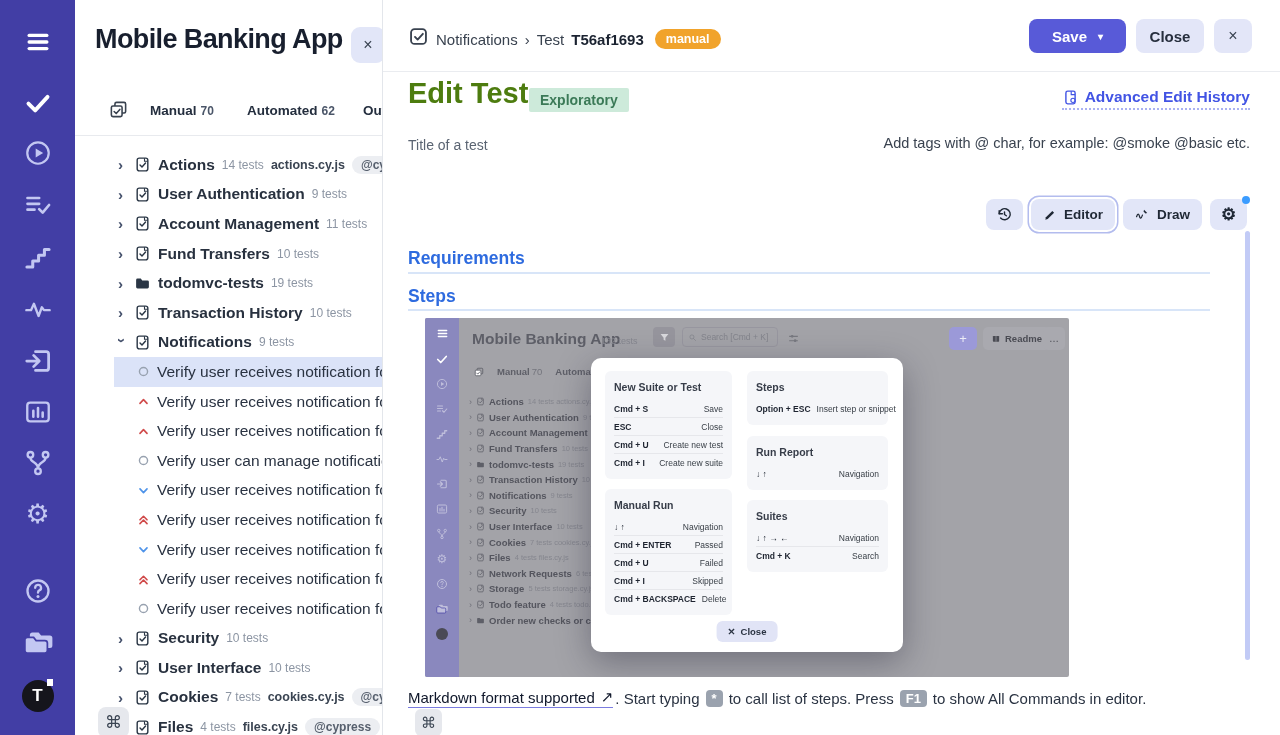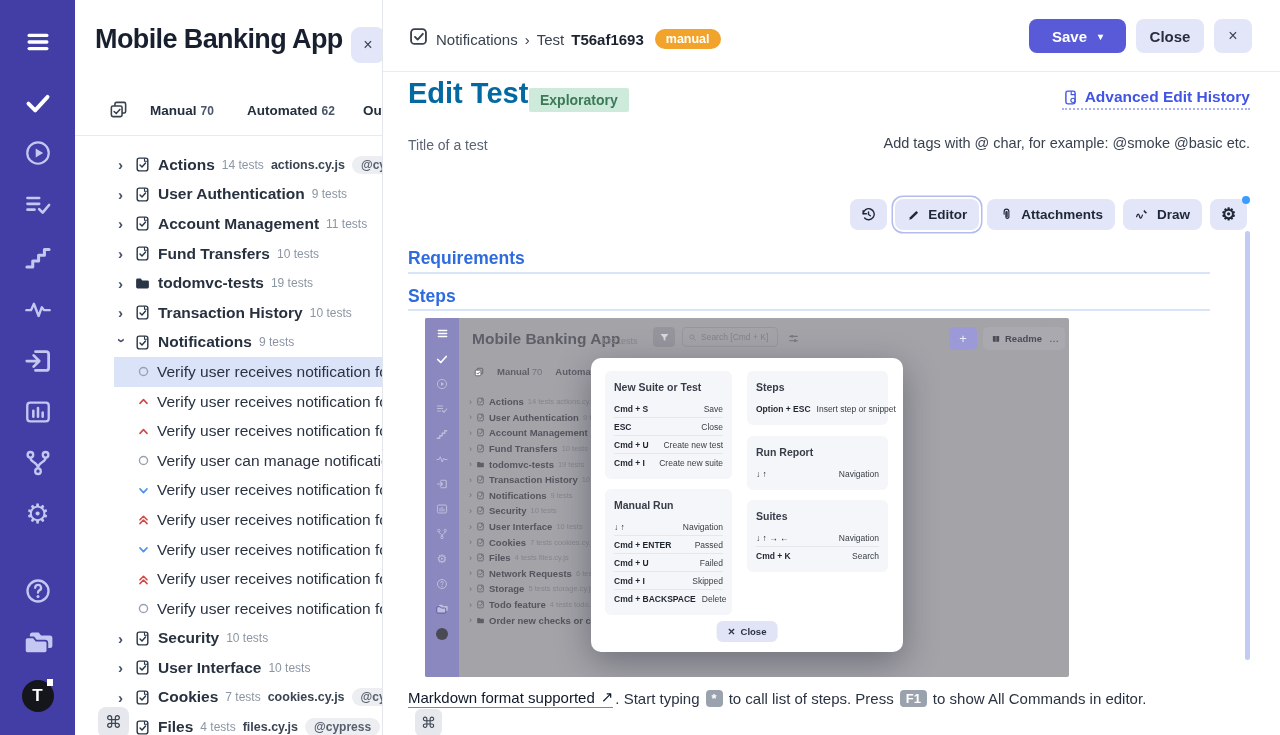--- a/index.html
+++ b/index.html
@@ -45,21 +45,21 @@
   .topbar { position:absolute; left:0; right:0; top:0; height:72px; border-bottom:1px solid #EAECF0; }
   .bc-icon { position:absolute; left:25px; top:26px; color:#39424F; }
   .bc { position:absolute; left:53px; top:29px; font-size:15px; color:#39424F; display:flex; align-items:center; gap:7px; white-space:nowrap; }
   .bc b { color:#1A2230; }
   .badge-manual { background:#F1A32B; color:#fff; font-size:12.5px; font-weight:700; padding:3px 11px; border-radius:12px; margin-left:4px; }
   .btn { border:none; cursor:pointer; font-family:inherit; display:flex; align-items:center; justify-content:center; border-radius:8px; font-weight:700; }
   .btn-save { position:absolute; right:154px; top:19px; width:97px; height:34px; background:#585AD8; color:#fff; font-size:15px; gap:11px; }
   .btn-save .car { font-size:10px; }
   .btn-close { position:absolute; right:76px; top:19px; width:68px; height:34px; background:#E3E6F8; color:#272F3E; font-size:15px; }
   .btn-x { position:absolute; right:28px; top:19px; width:38px; height:34px; background:#E3E6F8; color:#3A4452; font-size:16px; font-weight:400; }
-  .h1 { position:absolute; left:25px; top:77px; font-size:29px; font-weight:800; color:#0369a1; }
+  .h1 { position:absolute; left:25px; top:77px; font-size:29px; font-weight:800; color:#4d7c0f; }
   .badge-expl { position:absolute; left:146px; top:88px; background:#CDEADA; color:#3B7A57; font-size:14px; font-weight:700; padding:4px 11px; border-radius:2px; }
   .adv { position:absolute; right:30px; top:88px; color:#4254E4; font-size:15.5px; font-weight:600; display:flex; align-items:center; gap:6px; border-bottom:2px dotted #A9B1F2; padding-bottom:2px; cursor:pointer; }
   .flabel { position:absolute; left:25px; top:137px; font-size:14px; color:#5A6472; }
   .fhint { position:absolute; right:30px; top:135px; font-size:14.5px; color:#39424F; }
   .title-input { position:absolute; left:25px; top:154px; width:840px; height:36px; border:1px solid #C8CEDA; border-radius:6px; padding:0 16px; font-family:inherit; font-size:15px; font-weight:600; color:#232C3A; }
   .toolbar { position:absolute; top:199px; right:33px; display:flex; gap:8px; align-items:flex-start;border-radius:7px; }
   .tb { height:31px; background:#E2E6F8; border-radius:8px; display:inline-flex; align-items:center; gap:7px; padding:0 12px; font-size:13.5px; font-weight:700; color:#1F2835; cursor:pointer; position:relative; }
   .tb.iconly { width:37px; padding:0; justify-content:center; }
   .tb.active { box-shadow:0 0 0 2px #fff, 0 0 0 3.5px #B3BCEE; }
   .tb .gear-g { font-size:17px; line-height:1; }
@@ -496,26 +496,20 @@
         </svg>
       </span>
     <span class="tb active">
       <svg width="14" height="14">
           <use href="#i-pencil"></use>
         </svg>
       <span>Editor</span>
     </span>
     <span class="tb">
       <svg width="15" height="15">
-          <use href="#i-clip"></use>
-        </svg>
-      <span>Attachments</span>
-    </span>
-    <span class="tb">
-      <svg width="15" height="15">
           <use href="#i-pen"></use>
         </svg>
       <span>Draw</span>
     </span>
     <span class="tb iconly">
       <span class="gear-g">⚙</span>
       <span class="gear-dot"></span>
     </span>
   </div>
 

